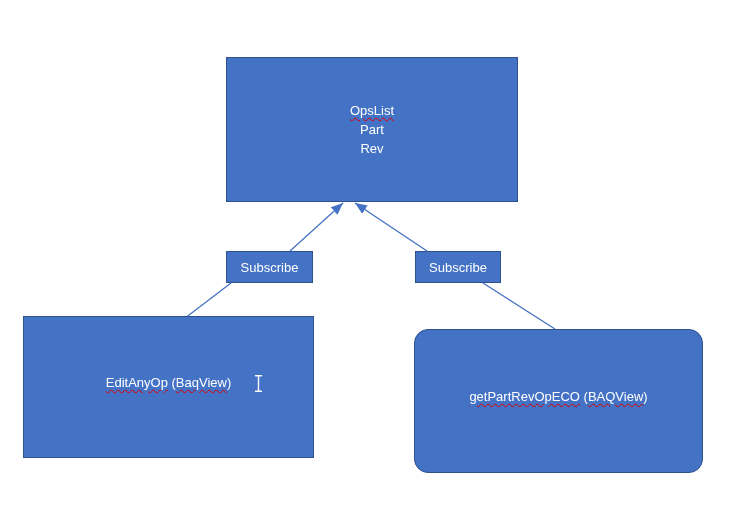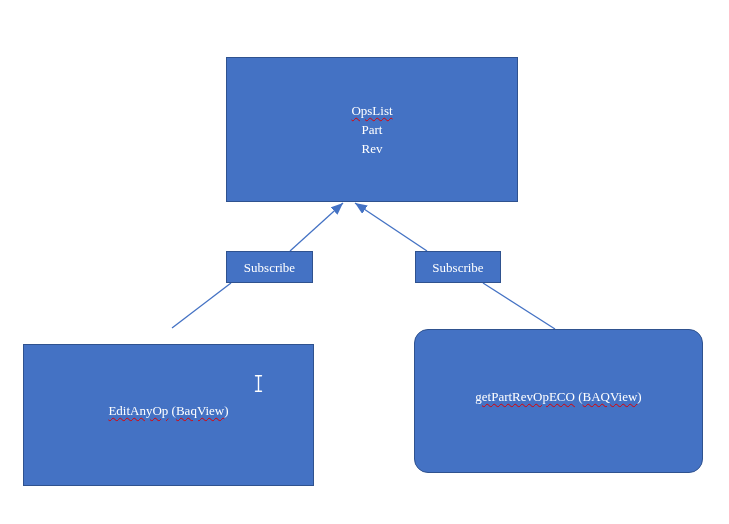--- a/index.html
+++ b/index.html
@@ -9,21 +9,21 @@
     --text: #ffffff;
     --squiggle: #e00000;
     --bg: #ffffff;
   }
   * { margin: 0; padding: 0; box-sizing: border-box; }
   html, body { width: 729px; height: 524px; background: var(--bg); overflow: hidden; }
   .canvas {
     position: relative;
     width: 632px; height: 524px;
     background: var(--bg);
-    font-family: Liberation Serif, serif;
+    font-family: Liberation Sans, sans-serif;
   }
   #connector-layer {
     position: absolute; left: 0; top: 0;
     width: 729px; height: 524px;
     pointer-events: none;
   }
   .shape {
     position: absolute;
     background: var(--fill);
     border: 1.5px solid var(--border);
@@ -34,21 +34,21 @@
   .label {
     color: var(--text);
     font-size: 13px;
     line-height: 19px;
     text-align: center;
     white-space: pre;
   }
   .top-box   { left: 226px; top: 57px;  width: 292px; height: 145px; }
   .sub-left  { left: 226px; top: 251px; width: 87px;  height: 32px; }
   .sub-right { left: 415px; top: 251px; width: 86px;  height: 32px; }
-  .big-left  { left: 23px;  top: 344px; width: 291px; height: 142px; }
+  .big-left  { left: 23px;  top: 316px; width: 291px; height: 142px; }
   .big-right { left: 414px; top: 329px; width: 289px; height: 144px; border-radius: 14px; }
   .big-left .label, .big-right .label { transform: translateY(-5px); }
   .misspelled {
     text-decoration-line: underline;
     text-decoration-style: wavy;
     text-decoration-color: var(--squiggle);
     text-decoration-thickness: 1px;
     text-underline-offset: 2px;
   }
   .cursor {

